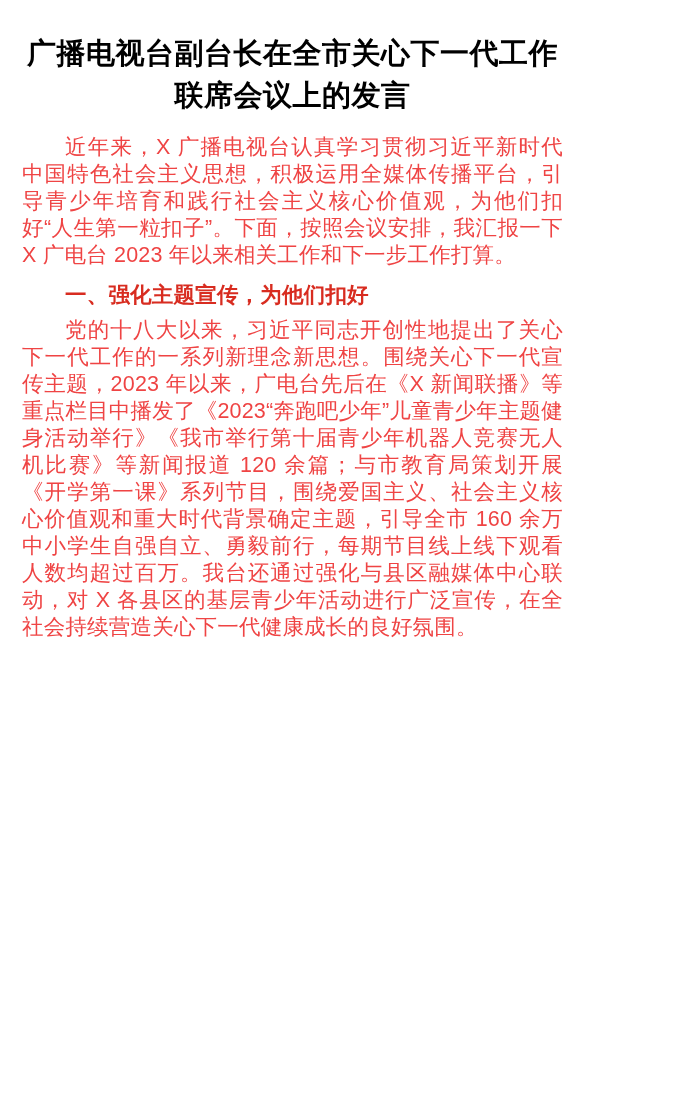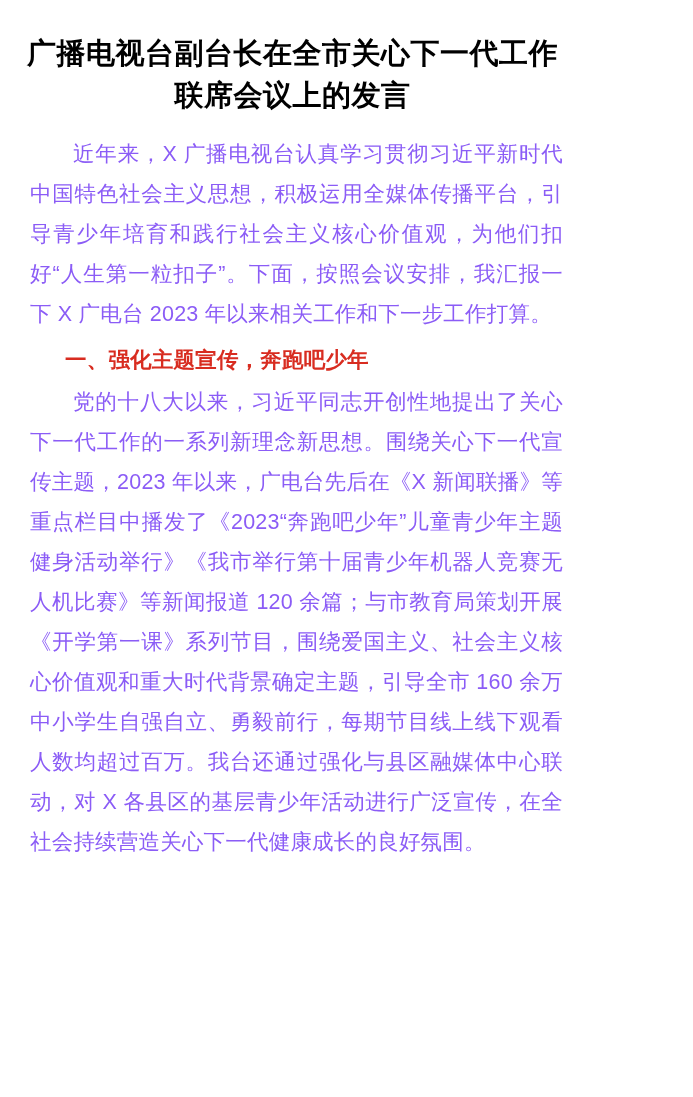--- a/index.html
+++ b/index.html
@@ -26,25 +26,25 @@
     font-size: 29px;
     line-height: 42px;
     font-weight: bold;
     text-align: center;
     color: #000000;
     margin: 10px 0 18px 0;
     letter-spacing: 0.5px;
   }
   .para {
     font-size: 21.5px;
-    line-height: 40px;
+    line-height: 27px;
     text-align: justify;
     text-justify: inter-ideograph;
-    color: #8b5cf6;
-    margin: 0 0 2px 8px;
+    color: #ef4444;
+    margin: 0 0 2px 0;
     text-indent: 2em;
     letter-spacing: 0.2px;
   }
   .heading {
     font-size: 21.5px;
     line-height: 40px;
     font-weight: bold;
     color: #d82c20;
     margin: 6px 0 2px 0;
     text-indent: 2em;
@@ -53,18 +53,18 @@
 </style>
 </head>
 <body>
 
 <div class="page">
 
   <h1 class="doc-title">广播电视台副台长在全市关心下一代工作联席会议上的发言</h1>
 
   <p class="para">近年来，X 广播电视台认真学习贯彻习近平新时代中国特色社会主义思想，积极运用全媒体传播平台，引导青少年培育和践行社会主义核心价值观，为他们扣好“人生第一粒扣子”。下面，按照会议安排，我汇报一下 X 广电台 2023 年以来相关工作和下一步工作打算。</p>
 
-  <h2 class="heading">一、强化主题宣传，奔跑吧少年</h2>
+  <h2 class="heading">一、强化主题宣传，为他们扣好</h2>
 
   <p class="para">党的十八大以来，习近平同志开创性地提出了关心下一代工作的一系列新理念新思想。围绕关心下一代宣传主题，2023 年以来，广电台先后在《X 新闻联播》等重点栏目中播发了《2023“奔跑吧少年”儿童青少年主题健身活动举行》《我市举行第十届青少年机器人竞赛无人机比赛》等新闻报道 120 余篇；与市教育局策划开展《开学第一课》系列节目，围绕爱国主义、社会主义核心价值观和重大时代背景确定主题，引导全市 160 余万中小学生自强自立、勇毅前行，每期节目线上线下观看人数均超过百万。我台还通过强化与县区融媒体中心联动，对 X 各县区的基层青少年活动进行广泛宣传，在全社会持续营造关心下一代健康成长的良好氛围。</p>
 
 
 </div>
 
 </body></html>

